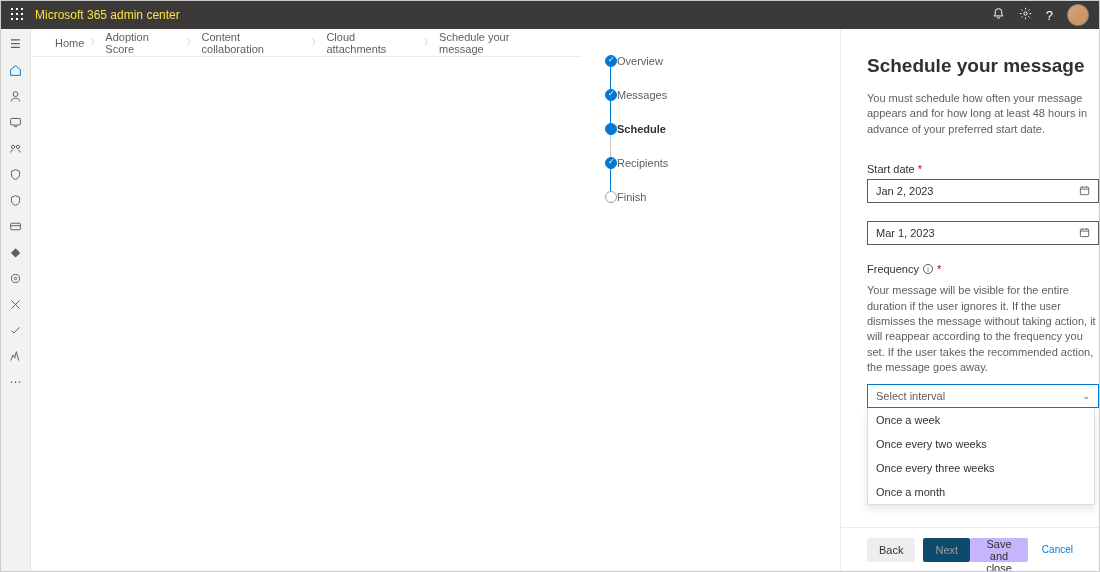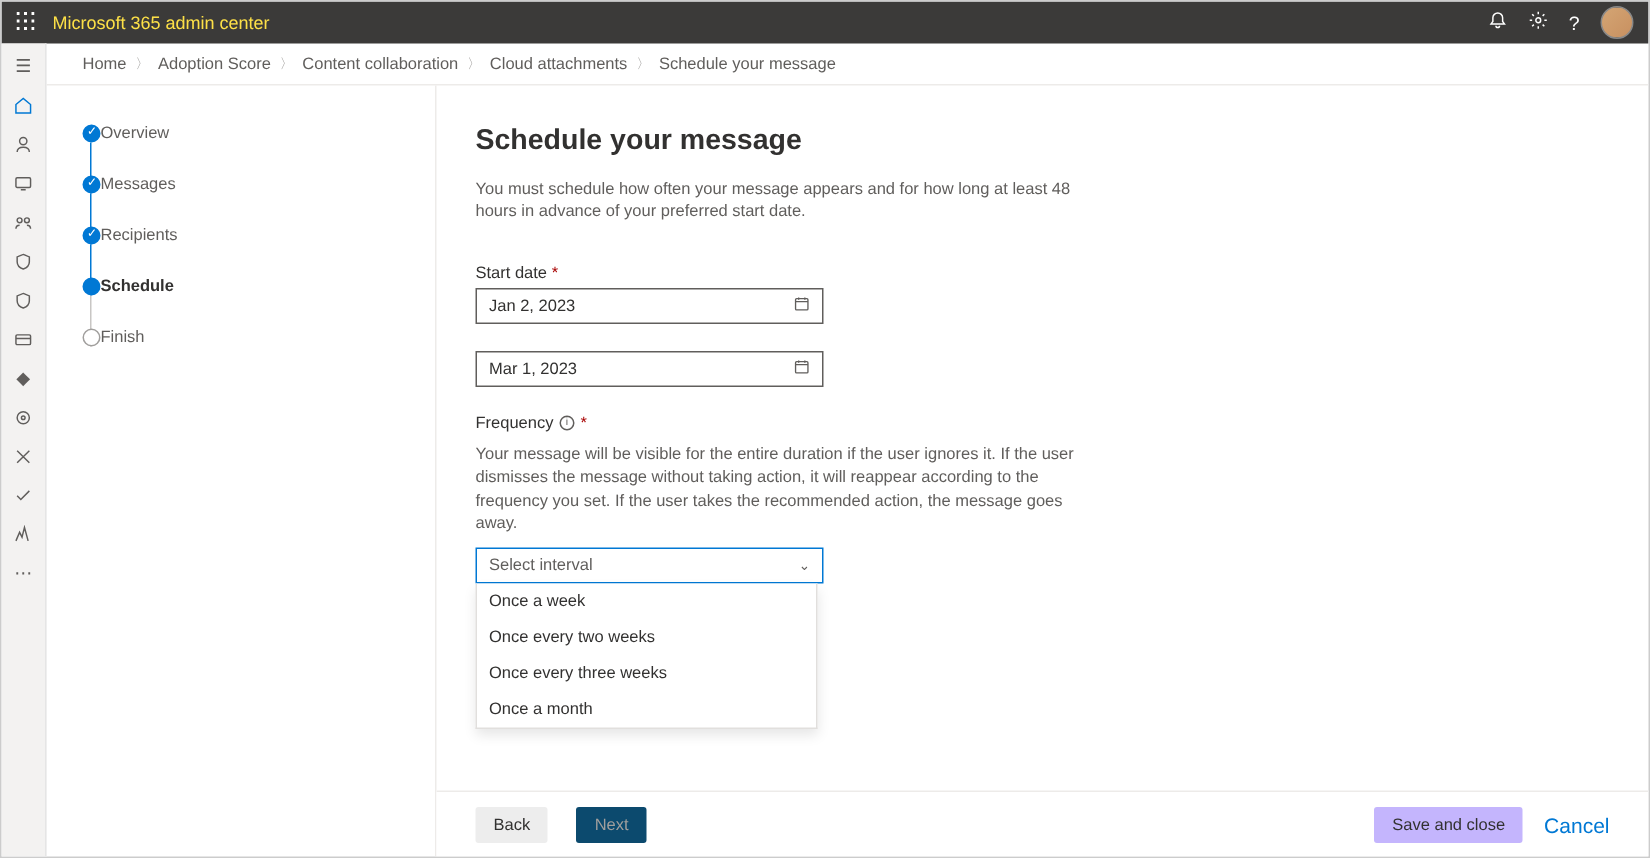--- a/index.html
+++ b/index.html
@@ -8,21 +8,21 @@
     .header-left { display: flex; align-items: center; gap: 12px; }
     .waffle-icon { color: #fff; font-size: 13px; cursor: pointer; }
     .header-title { color: #fde047; font-size: 12px; font-weight: 400; }
     .header-right { display: flex; align-items: center; gap: 14px; }
     .header-icon { color: #fff; font-size: 13px; cursor: pointer; }
     .avatar { width: 22px; height: 22px; border-radius: 50%; background: linear-gradient(135deg,#d4a574,#c89060); border: 1px solid #888; }
     .main { display: flex; height: calc(100% - 28px); }
     .icon-rail { width: 30px; background: #f3f2f1; display: flex; flex-direction: column; align-items: center; padding-top: 8px; gap: 12px; border-right: 1px solid #e5e5e5; }
     .rail-icon { width: 14px; height: 14px; display: flex; align-items: center; justify-content: center; color: #605e5c; cursor: pointer; font-size: 12px; }
     .rail-icon.active { color: #0078d4; }
-    .content-wrap { flex: 1; display: flex; flex-direction: column; justify-content: flex-end; }
+    .content-wrap { flex: 1; display: flex; flex-direction: row; justify-content: flex-end; }
     .breadcrumb { height: 28px; display: flex; align-items: center; padding: 0 24px; font-size: 11px; color: #605e5c; border-bottom: 1px solid #edebe9; }
     .breadcrumb span { cursor: pointer; }
     .bc-sep { margin: 0 6px; color: #a19f9d; font-size: 9px; }
     .body-area { flex: 1; display: flex; }
     .stepper-col { width: 260px; padding: 26px 0 0 24px; border-right: 1px solid #edebe9; }
     .step-list { list-style: none; position: relative; }
     .step-item { display: flex; align-items: center; gap: 0; position: relative; padding-bottom: 22px; font-size: 11px; color: #605e5c; cursor: pointer; }
     .step-item.active { font-weight: 600; color: #323130; }
     .step-circle { width: 12px; height: 12px; border-radius: 50%; border: 1px solid #a19f9d; background: #fff; z-index: 2; position: relative; flex-shrink: 0; }
     .step-item.done .step-circle { background: #0078d4; border-color: #0078d4; }
@@ -38,27 +38,27 @@
     .date-input { width: 232px; height: 24px; border: 1px solid #605e5c; padding: 0 8px; font-size: 11px; color: #323130; display: flex; align-items: center; justify-content: space-between; margin-bottom: 18px; cursor: pointer; }
     .cal-icon { color: #605e5c; font-size: 11px; }
     .freq-label { display: flex; align-items: center; gap: 4px; }
     .info-icon { width: 10px; height: 10px; border: 1px solid #605e5c; border-radius: 50%; font-size: 7px; display: inline-flex; align-items: center; justify-content: center; color: #605e5c; }
     .freq-help { font-size: 11px; color: #605e5c; max-width: 420px; line-height: 1.4; margin: 4px 0 8px; }
     .select-box { width: 232px; height: 24px; border: 1px solid #0078d4; padding: 0 8px; font-size: 11px; color: #605e5c; display: flex; align-items: center; justify-content: space-between; cursor: pointer; }
     .chev-down { font-size: 9px; color: #605e5c; }
     .dropdown-list { width: 228px; border: 1px solid #e1dfdd; border-top: none; box-shadow: 0 4px 8px rgba(0,0,0,0.1); background: #fff; }
     .dropdown-option { padding: 6px 8px; font-size: 11px; color: #323130; cursor: pointer; }
     .footer { position: absolute; bottom: 0; left: 0; right: 0; height: 44px; border-top: 1px solid #edebe9; display: flex; align-items: center; justify-content: space-between; padding: 0 26px 0 26px; background: #fff; }
-    .footer-left { display: flex; gap: 19px; }
+    .footer-left { display: flex; gap: 8px; }
     .footer-right { display: flex; gap: 14px; align-items: center; }
     .btn { height: 24px; padding: 0 12px; font-size: 11px; border: none; cursor: pointer; border-radius: 2px; }
     .btn-back { background: #ededed; color: #323130; }
     .btn-next { background: #0c4a6e; color: #a19f9d; cursor: not-allowed; }
     .btn-save { background: #c4b5fd; color: #323130; }
-    .btn-cancel { color: #0078d4; background: none; cursor: pointer; font-size: 14px; }
+    .btn-cancel { color: #0078d4; background: none; cursor: pointer; font-size: 10px; }
   </style>
 </head>
 <body>
 
 <div class="header">
   <div class="header-left">
     <span class="waffle-icon">
       <svg width="12" height="12" viewBox="0 0 12 12">
           <g fill="#fff">
             <rect x="0" y="0" width="2" height="2"></rect>
@@ -178,27 +178,27 @@
       <div class="stepper-col">
         <ul class="step-list">
           <li class="step-item done">
               <span class="step-circle"></span>
               <span>Overview</span>
             </li>
           <li class="step-item done">
               <span class="step-circle"></span>
               <span>Messages</span>
             </li>
+          <li class="step-item active">
+              <span class="step-circle"></span>
+              <span>Schedule</span>
+            </li>
           <li class="step-item done">
               <span class="step-circle"></span>
               <span>Recipients</span>
-            </li>
-          <li class="step-item active">
-              <span class="step-circle"></span>
-              <span>Schedule</span>
             </li>
           <li class="step-item">
               <span class="step-circle"></span>
               <span>Finish</span>
             </li>
         </ul>
       </div>
 
       <div class="form-col">
         <h1 class="page-title">Schedule your message</h1>

